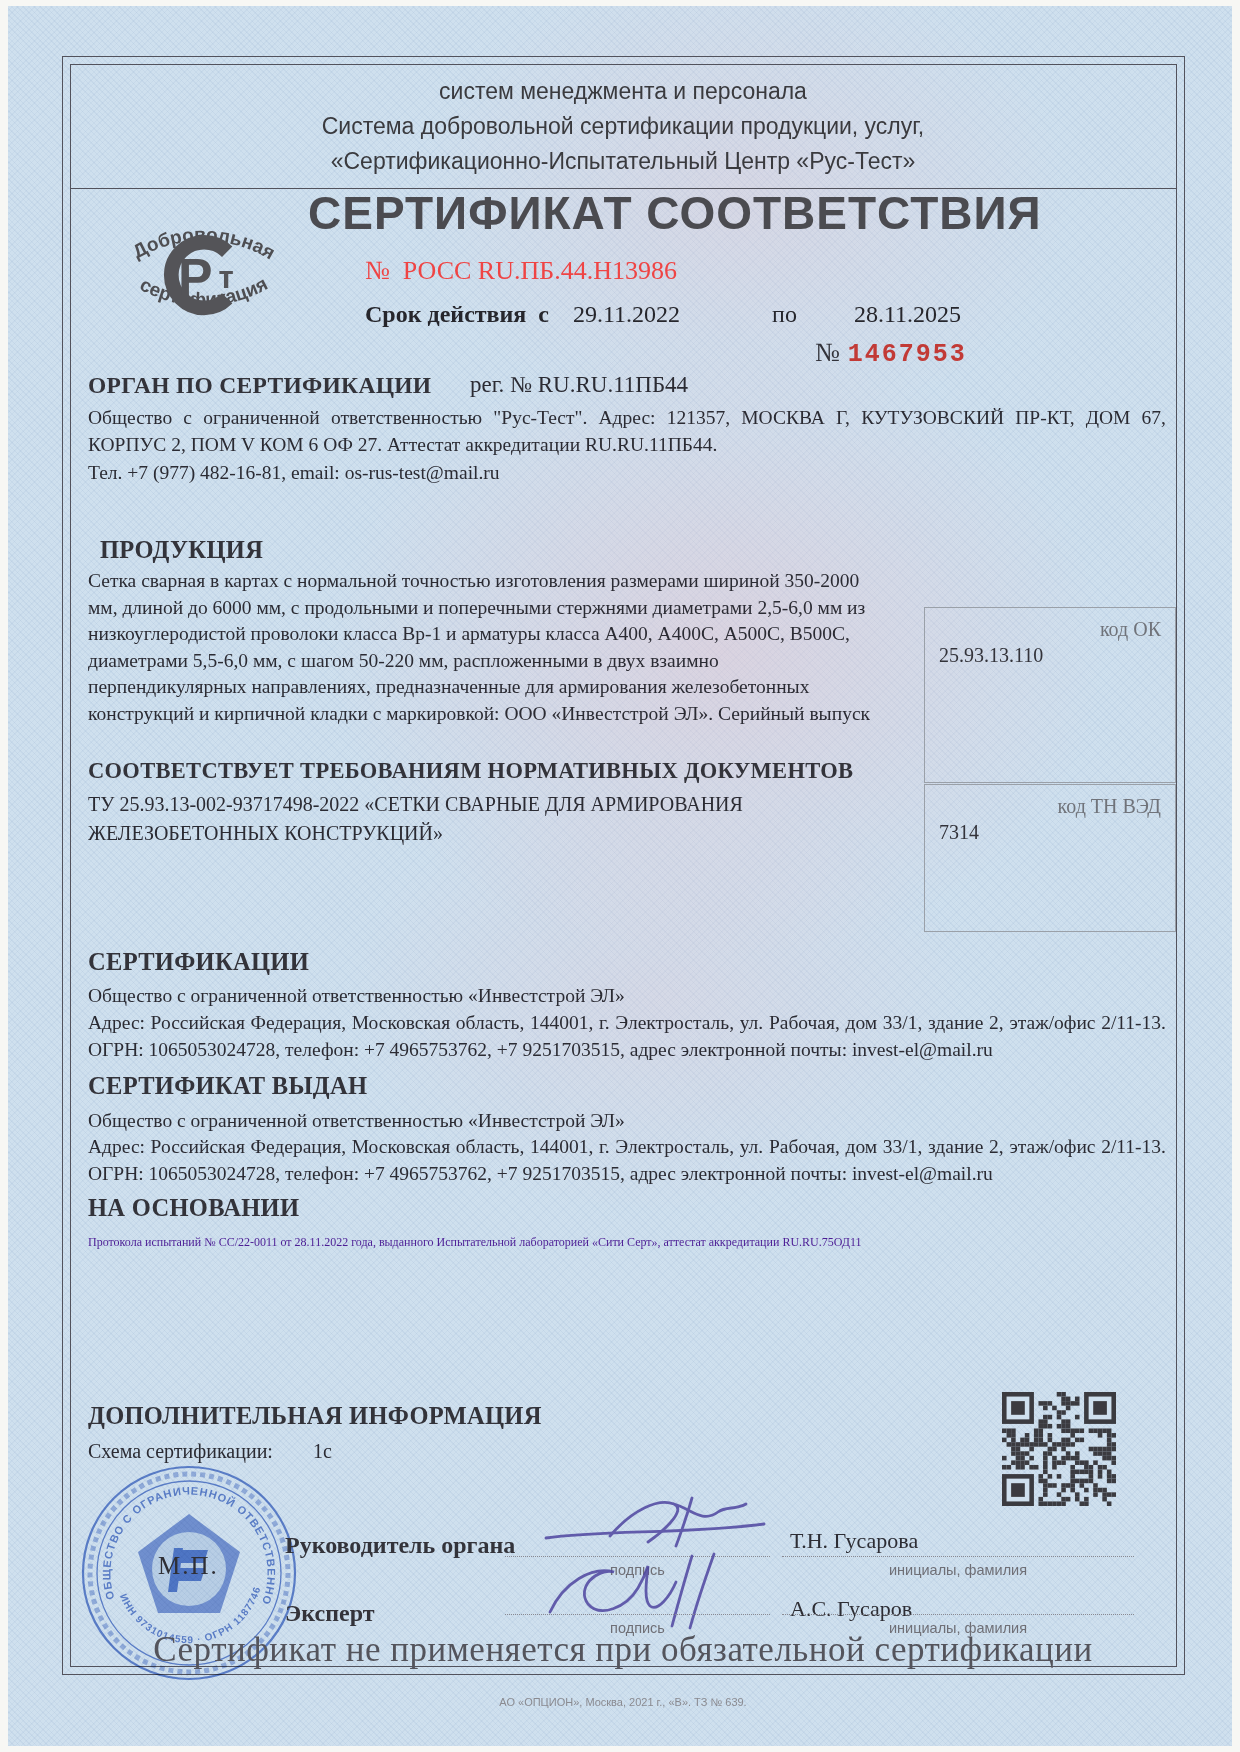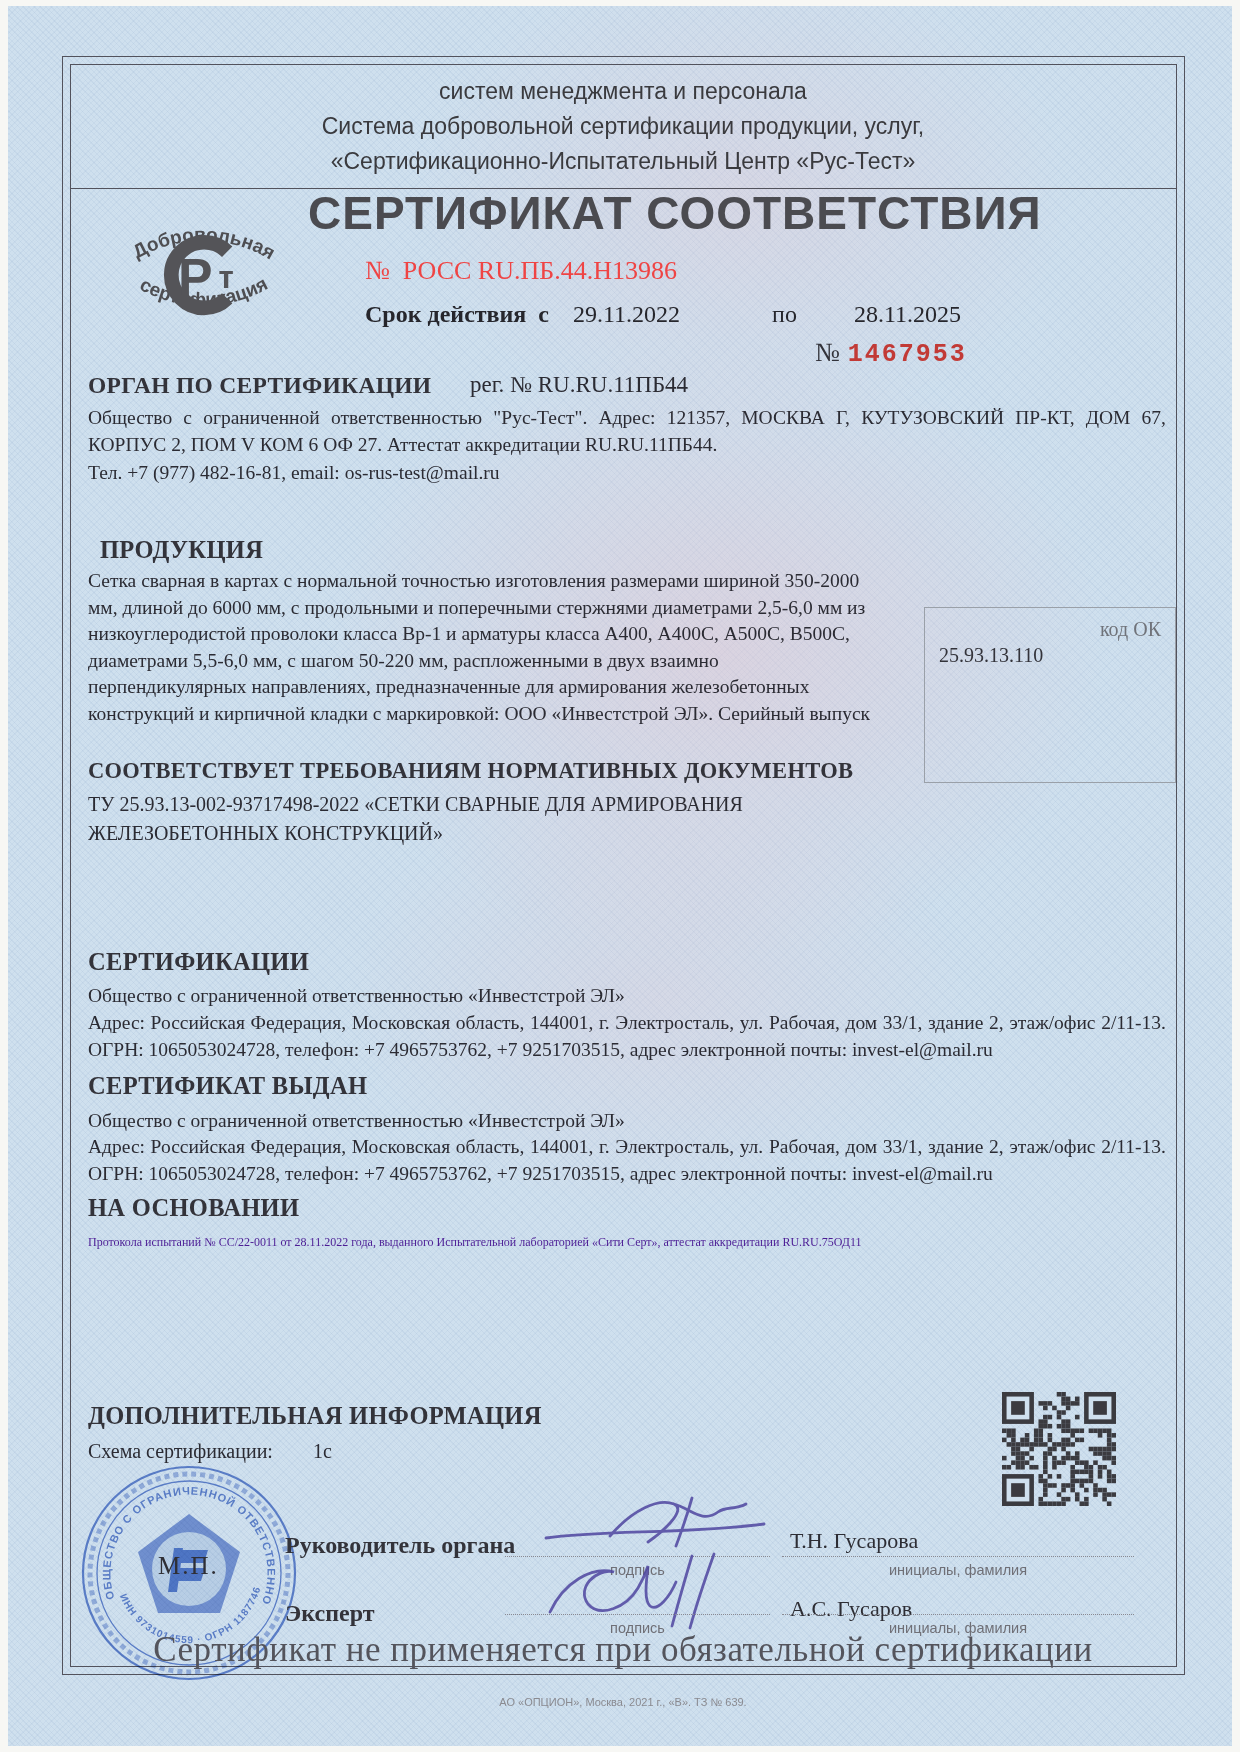--- a/index.html
+++ b/index.html
@@ -94,20 +94,24 @@
 
   <div class="abs serif heading" style="left:88px;top:536px;font-size:24.5px;margin-left:12px;">ПРОДУКЦИЯ</div>
   <div class="abs serif bt" style="left:88px;top:568px;width:790px;line-height:26.5px;">Сетка сварная в картах с нормальной точностью изготовления размерами шириной 350-2000 мм, длиной до 6000 мм, с продольными и поперечными стержнями диаметрами 2,5-6,0 мм из низкоуглеродистой проволоки класса Вр-1 и арматуры класса А400, А400С, А500С, В500С, диаметрами 5,5-6,0 мм, с шагом 50-220 мм, распложенными в двух взаимно перпендикулярных направлениях, предназначенные для армирования железобетонных конструкций и кирпичной кладки с маркировкой: ООО «Инвестстрой ЭЛ». Серийный выпуск</div>
   <div class="abs serif codebox" style="left:924px;top:607px;width:222px;height:158px;">
     <span class="lbl">код ОК</span>
     <span class="val">25.93.13.110</span>
   </div>
 
   <div class="abs serif heading" style="left:88px;top:758px;font-size:22.5px;">СООТВЕТСТВУЕТ ТРЕБОВАНИЯМ НОРМАТИВНЫХ ДОКУМЕНТОВ</div>
   <div class="abs serif" style="left:88px;top:790px;width:700px;font-size:20px;line-height:29px;color:#2b2b33;">ТУ 25.93.13-002-93717498-2022 «СЕТКИ СВАРНЫЕ ДЛЯ АРМИРОВАНИЯ ЖЕЛЕЗОБЕТОННЫХ КОНСТРУКЦИЙ»</div>
+  <div class="abs serif codebox" style="left:924px;top:784px;width:222px;height:130px;">
+    <span class="lbl">код ТН ВЭД</span>
+    <span class="val">7314</span>
+  </div>
 
   <div class="abs serif heading" style="left:88px;top:948px;font-size:24.5px;">СЕРТИФИКАЦИИ</div>
   <div class="abs serif bt" style="left:88px;top:982px;width:1078px;">Общество с ограниченной ответственностью «Инвестстрой ЭЛ»</div>
   <div class="abs serif bt justify" style="left:88px;top:1009px;width:1078px;">Адрес: Российская Федерация, Московская область, 144001, г. Электросталь, ул. Рабочая, дом 33/1, здание 2, этаж/офис 2/11-13. ОГРН: 1065053024728, телефон: +7 4965753762, +7 9251703515, адрес электронной почты: invest-el@mail.ru</div>
 
   <div class="abs serif heading" style="left:88px;top:1072px;font-size:24.5px;">СЕРТИФИКАТ ВЫДАН</div>
   <div class="abs serif bt" style="left:88px;top:1107px;width:1078px;">Общество с ограниченной ответственностью «Инвестстрой ЭЛ»</div>
   <div class="abs serif bt justify" style="left:88px;top:1133px;width:1078px;">Адрес: Российская Федерация, Московская область, 144001, г. Электросталь, ул. Рабочая, дом 33/1, здание 2, этаж/офис 2/11-13. ОГРН: 1065053024728, телефон: +7 4965753762, +7 9251703515, адрес электронной почты: invest-el@mail.ru</div>
 
   <div class="abs serif heading" style="left:88px;top:1194px;font-size:24.5px;">НА ОСНОВАНИИ</div>

